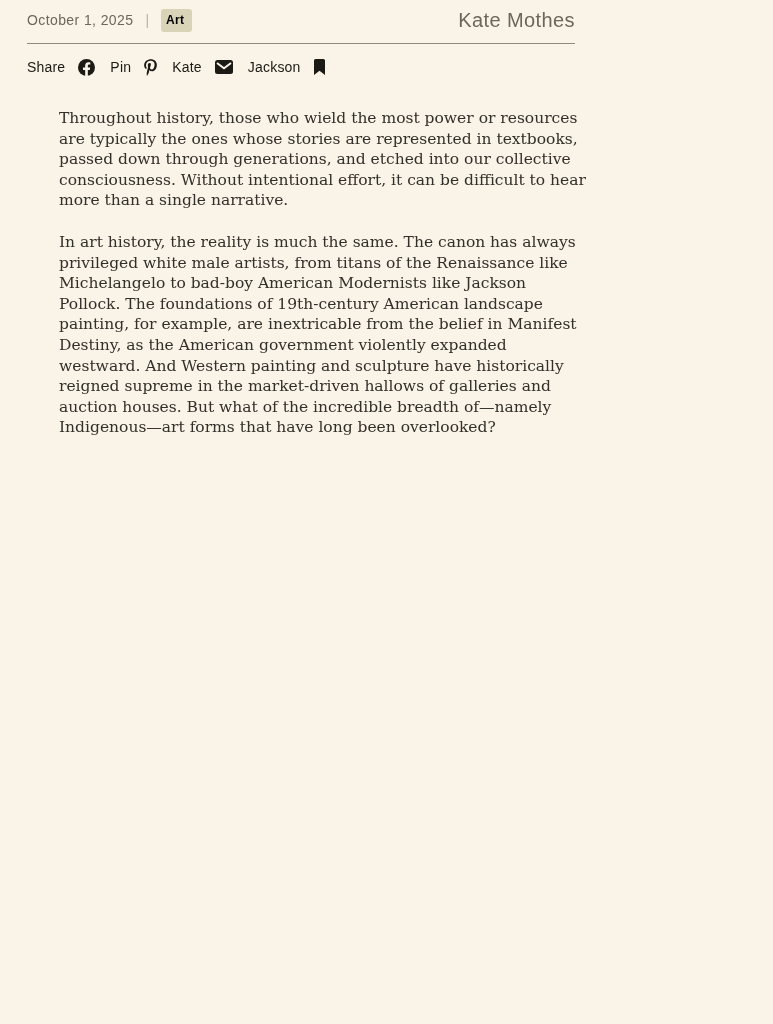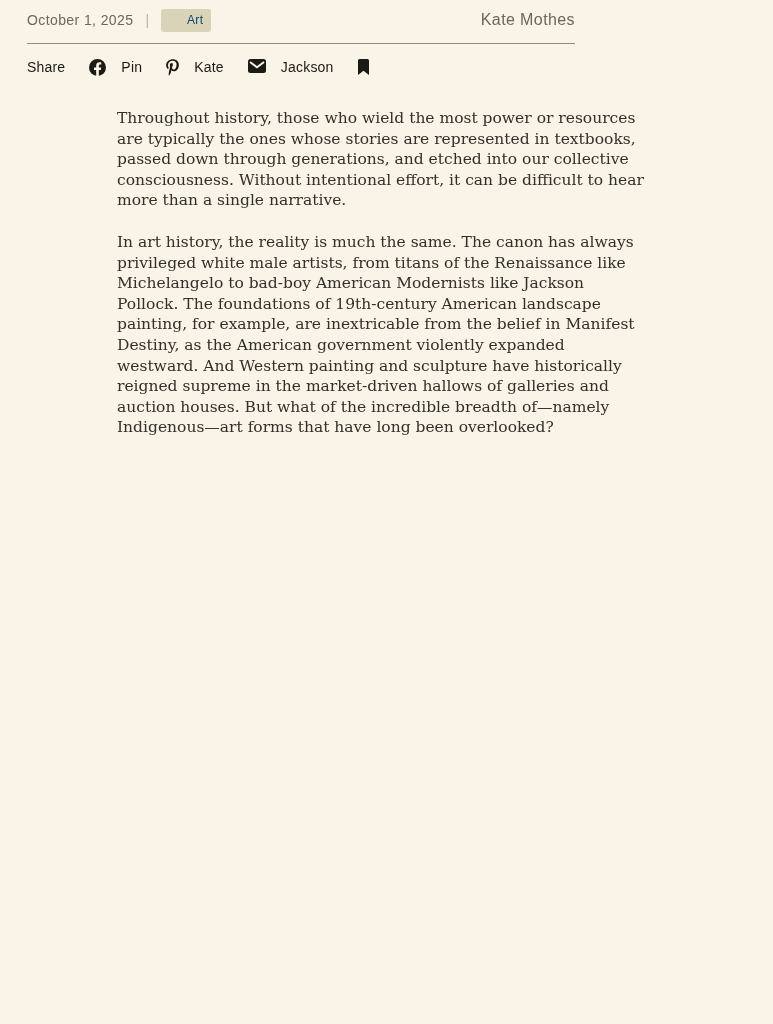--- a/index.html
+++ b/index.html
@@ -34,63 +34,65 @@
     letter-spacing: 0.4px;
   }
   .meta-sep {
     color: #b8b2a5;
     font-size: 14px;
     margin: 0 12px;
   }
   .category-badge {
     display: inline-block;
     background: #d9d4b7;
-    color: #0c4a6e;
+    color: #000000;
     font-size: 12px;
     letter-spacing: 0.3px;
-    padding: 4px 8px 5px 26px;
+    padding: 4px 8px 5px 5px;
     border-radius: 3px;
     cursor: pointer;
+    font-weight: bold;
   }
   .meta-author {
     margin-left: auto;
-    font-size: 16px;
+    font-size: 20px;
     color: #6c675c;
     letter-spacing: 0.4px;
     cursor: pointer;
   }
   
   .divider {
     margin: 11px 0 0 27px;
     width: 548px;
     border-top: 1px solid #8f8a7e;
   }
   
   .share-bar {
     display: flex;
     align-items: center;
     margin: 13px 0 0 27px;
     height: 20px;
     gap: 15px;
   }
   .share-item {
     display: flex;
-    gap: 24px;
+    align-items: center;
+    gap: 13px;
     cursor: pointer;
     color: #1b1a15;
   }
   .share-item .label {
     font-size: 14px;
     letter-spacing: 0.2px;
     color: #1b1a15;
   }
   .share-item svg { display: block; }
   
   .article {
-    margin: 31px 0 0 117px;
+    margin: 31px 0 0 59px;
     width: 527px;
     font-family: "DejaVu Serif", serif;
     font-size: 15.5px;
     line-height: 20.6px;
     color: #32302a;
   }
   .article p + p {
     margin-top: 21px;
   }
 </style>

